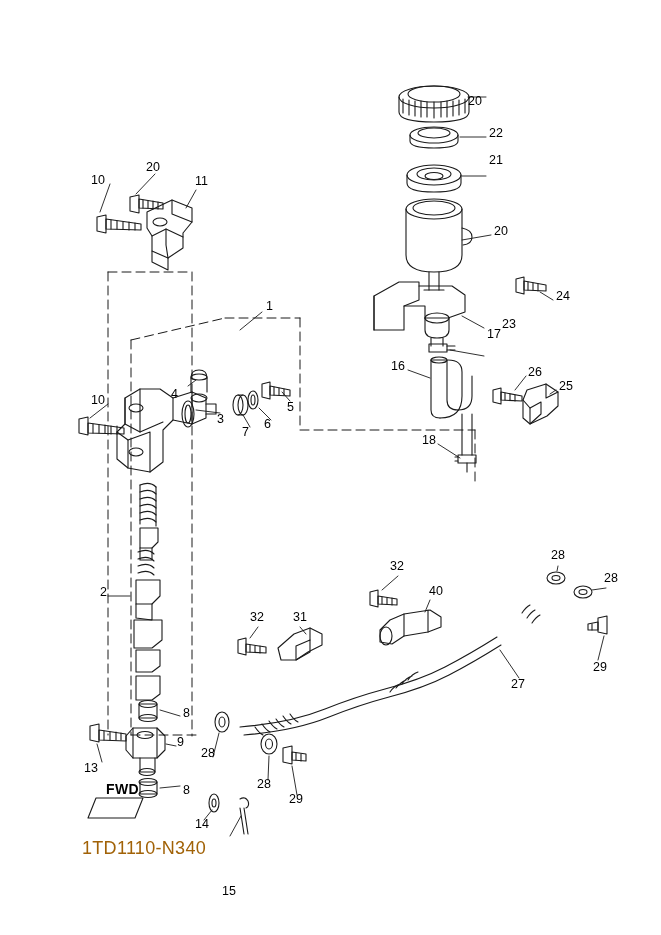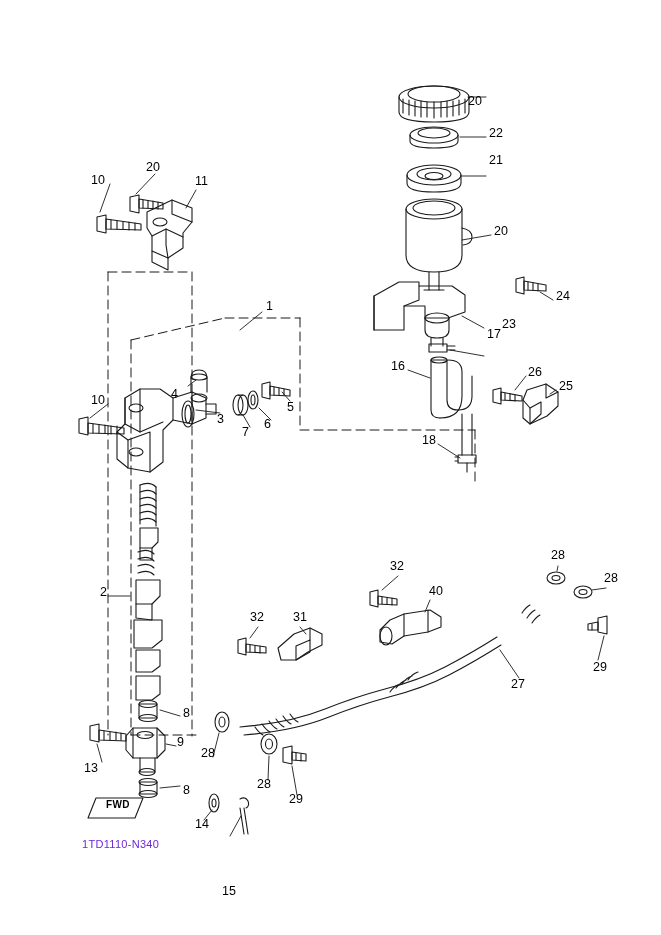--- a/index.html
+++ b/index.html
@@ -35,30 +35,30 @@
     color: #000;
     white-space: nowrap;
     -webkit-user-select: none;
     user-select: none;
   }
   .partcode {
     position: absolute;
     left: 82px;
     top: 838px;
     font-family: "Liberation Sans", sans-serif;
-    font-size: 11px;
+    font-size: 18px;
     letter-spacing: 0.3px;
-    color: #6d28d9;
+    color: #a16207;
   }
   .fwd-label {
     position: absolute;
     left: 106px;
-    top: 799px;
+    top: 781px;
     font-family: "Liberation Sans", sans-serif;
-    font-size: 10px;
+    font-size: 14px;
     font-weight: bold;
     letter-spacing: 0.4px;
     color: #000;
   }
 </style>
 </head>
 <body>
 
 <div id="diagram-root">
 

